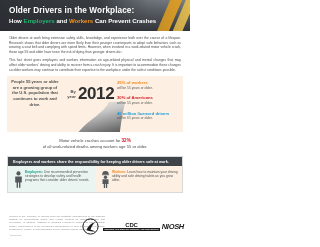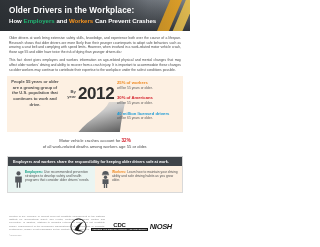--- a/index.html
+++ b/index.html
@@ -233,21 +233,21 @@
     line-height: 4.3px;
     color: #555;
   }
   .resp-text b.lbl-green { color: #16a085; }
   .resp-text b.lbl-orange { color: #ef8a22; }
 
   
   .footer {
     position: absolute;
     left: 0;
-    right: 12px;
+    right: 0;
     bottom: 0;
     height: 40px;
   }
   .foot-note {
     position: absolute;
     left: 9px;
     top: 8px;
     width: 96px;
   }
   .foot-note p {

